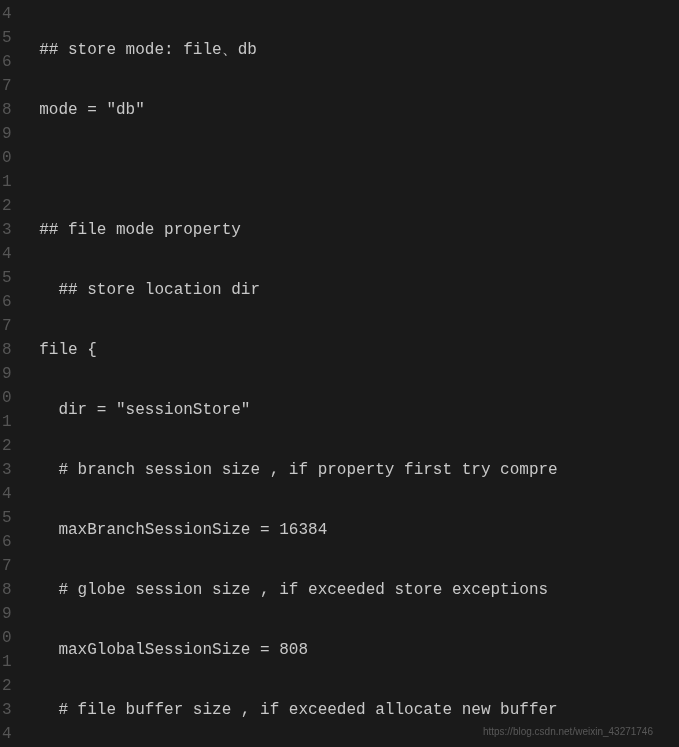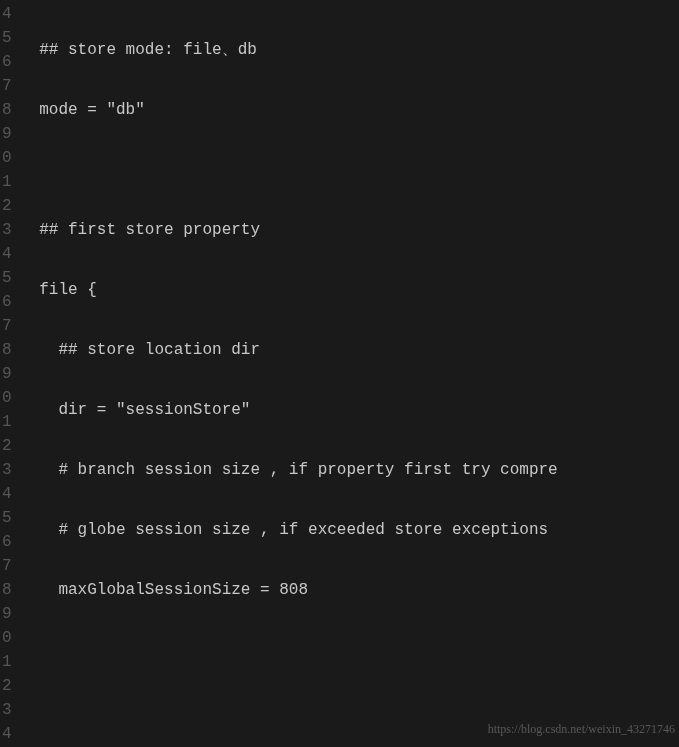--- a/index.html
+++ b/index.html
@@ -34,24 +34,24 @@
     flex: 1;
   }
   .line {
     line-height: 24px;
     height: 24px;
     color: #c8c8c8;
   }
   .watermark {
     position: absolute;
     bottom: 10px;
-    right: 4px;
+    right: 26px;
     color: rgba(200,200,200,0.35);
-    font-family: Liberation Serif, serif;
-    font-size: 12px;
+    font-family: Liberation Sans, sans-serif;
+    font-size: 10px;
     pointer-events: none;
   }
 </style>
 </head>
 <body>
 
 <div class="editor">
   <div class="gutter">
     <div class="num">4</div>
     <div class="num">5</div>
@@ -82,27 +82,29 @@
     <div class="num">0</div>
     <div class="num">1</div>
     <div class="num">2</div>
     <div class="num">3</div>
     <div class="num">4</div>
   </div>
   <div class="code">
     <div class="line">  ## store mode: file、db</div>
     <div class="line">  mode = "db"</div>
     <div class="line"></div>
-    <div class="line">  ## first store property</div>
+    <div class="line">  ## file mode property</div>
+    <div class="line">    ## store location dir</div>
     <div class="line">  file {</div>
-    <div class="line">    ## store location dir</div>
     <div class="line">    dir = "sessionStore"</div>
     <div class="line">    # branch session size , if property first try compre</div>
+    <div class="line">    maxBranchSessionSize = 16384</div>
     <div class="line">    # globe session size , if exceeded store exceptions</div>
     <div class="line">    maxGlobalSessionSize = 808</div>
+    <div class="line">    # file buffer size , if exceeded allocate new buffer</div>
     
     
     
     
     
     
     
     
     
     

